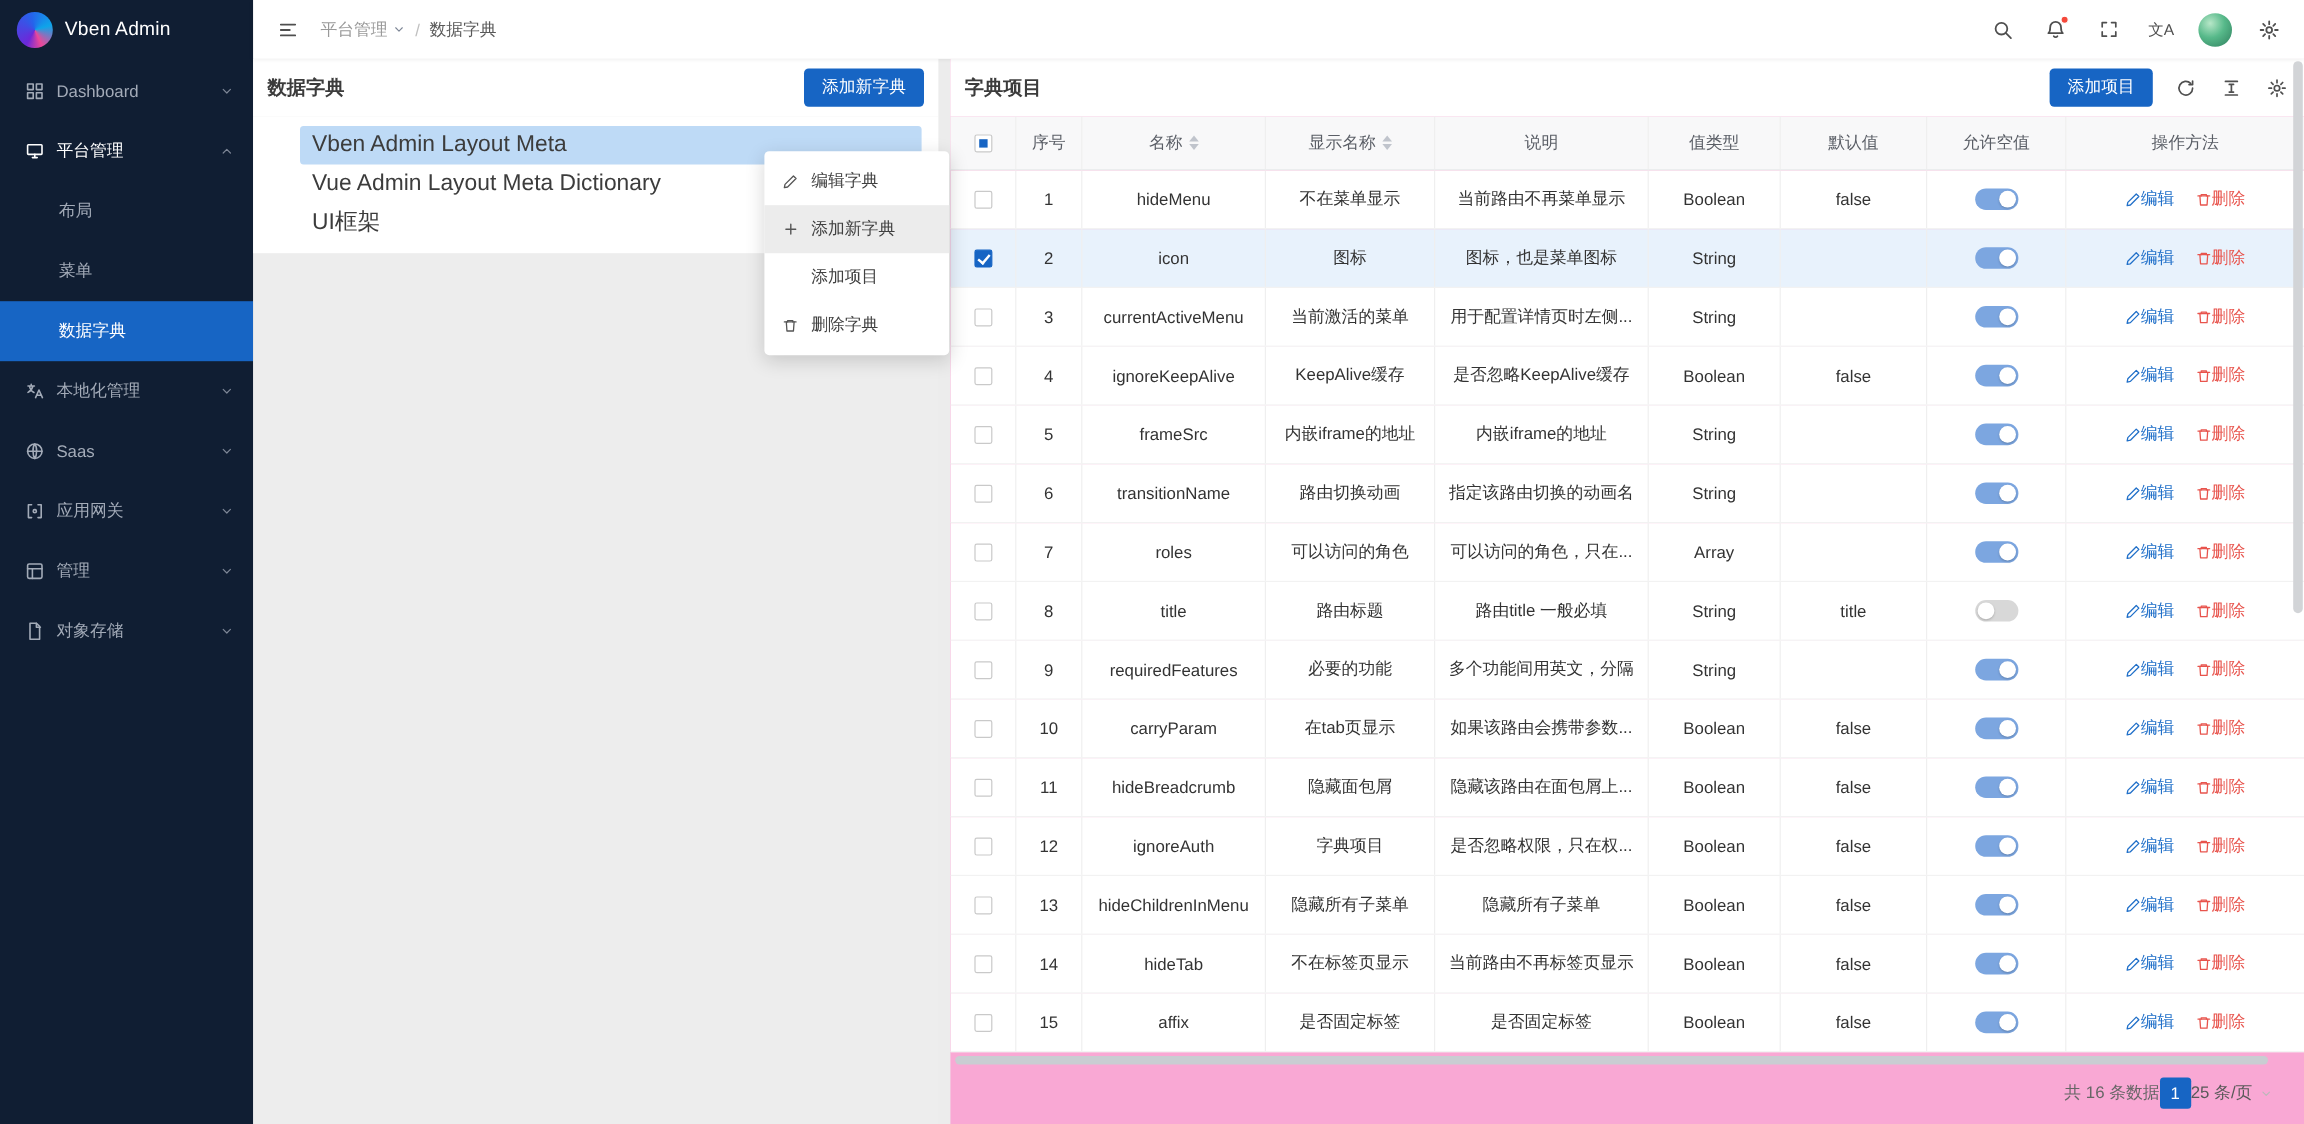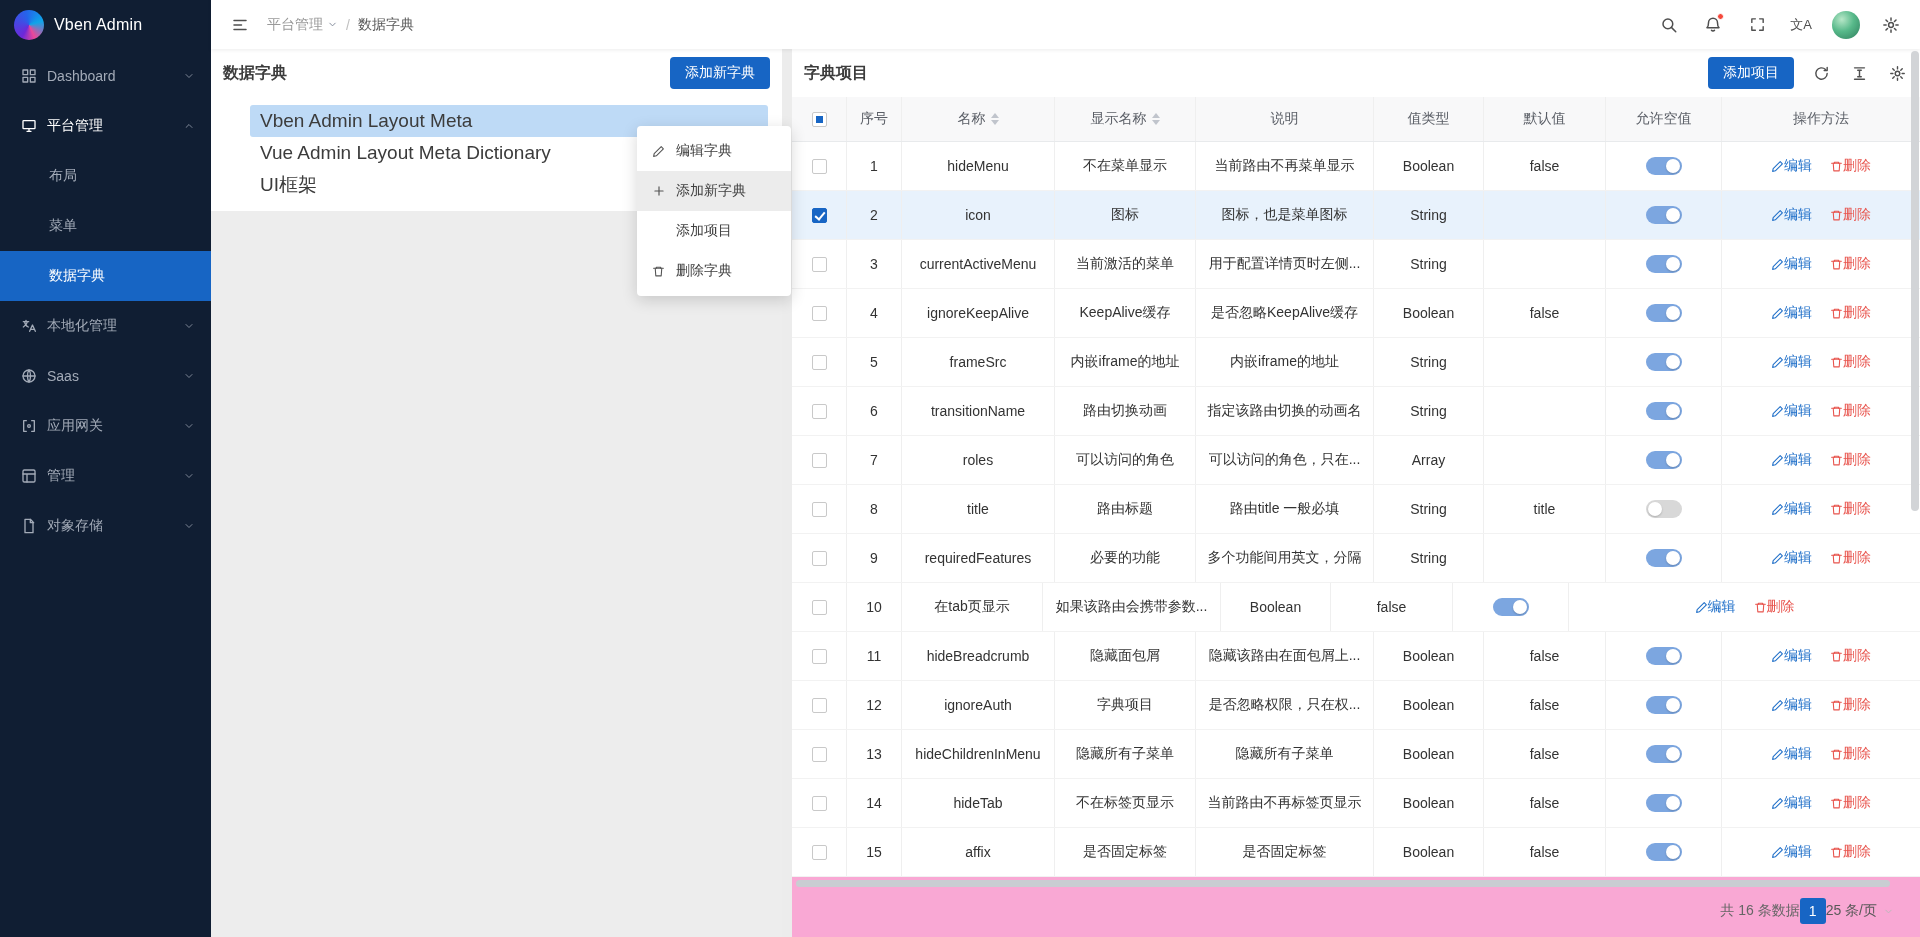--- a/index.html
+++ b/index.html
@@ -661,20 +661,21 @@
                   </span>
                   <span>删除</span>
                 </a>
               </div>
             </div>
             <div class="trow">
               <div class="td c0">
                 <span class="cb"></span>
               </div>
               <div class="td c1">10</div>
+              <div class="td c2">carryParam</div>
               <div class="td c3">在tab页显示</div>
               <div class="td c4">如果该路由会携带参数...</div>
               <div class="td c5">Boolean</div>
               <div class="td c6">false</div>
               <div class="td c7">
                 <span class="toggle"></span>
               </div>
               <div class="td c8 ops">
                 <a class="op edit">
                   <span class="svg-icon">

